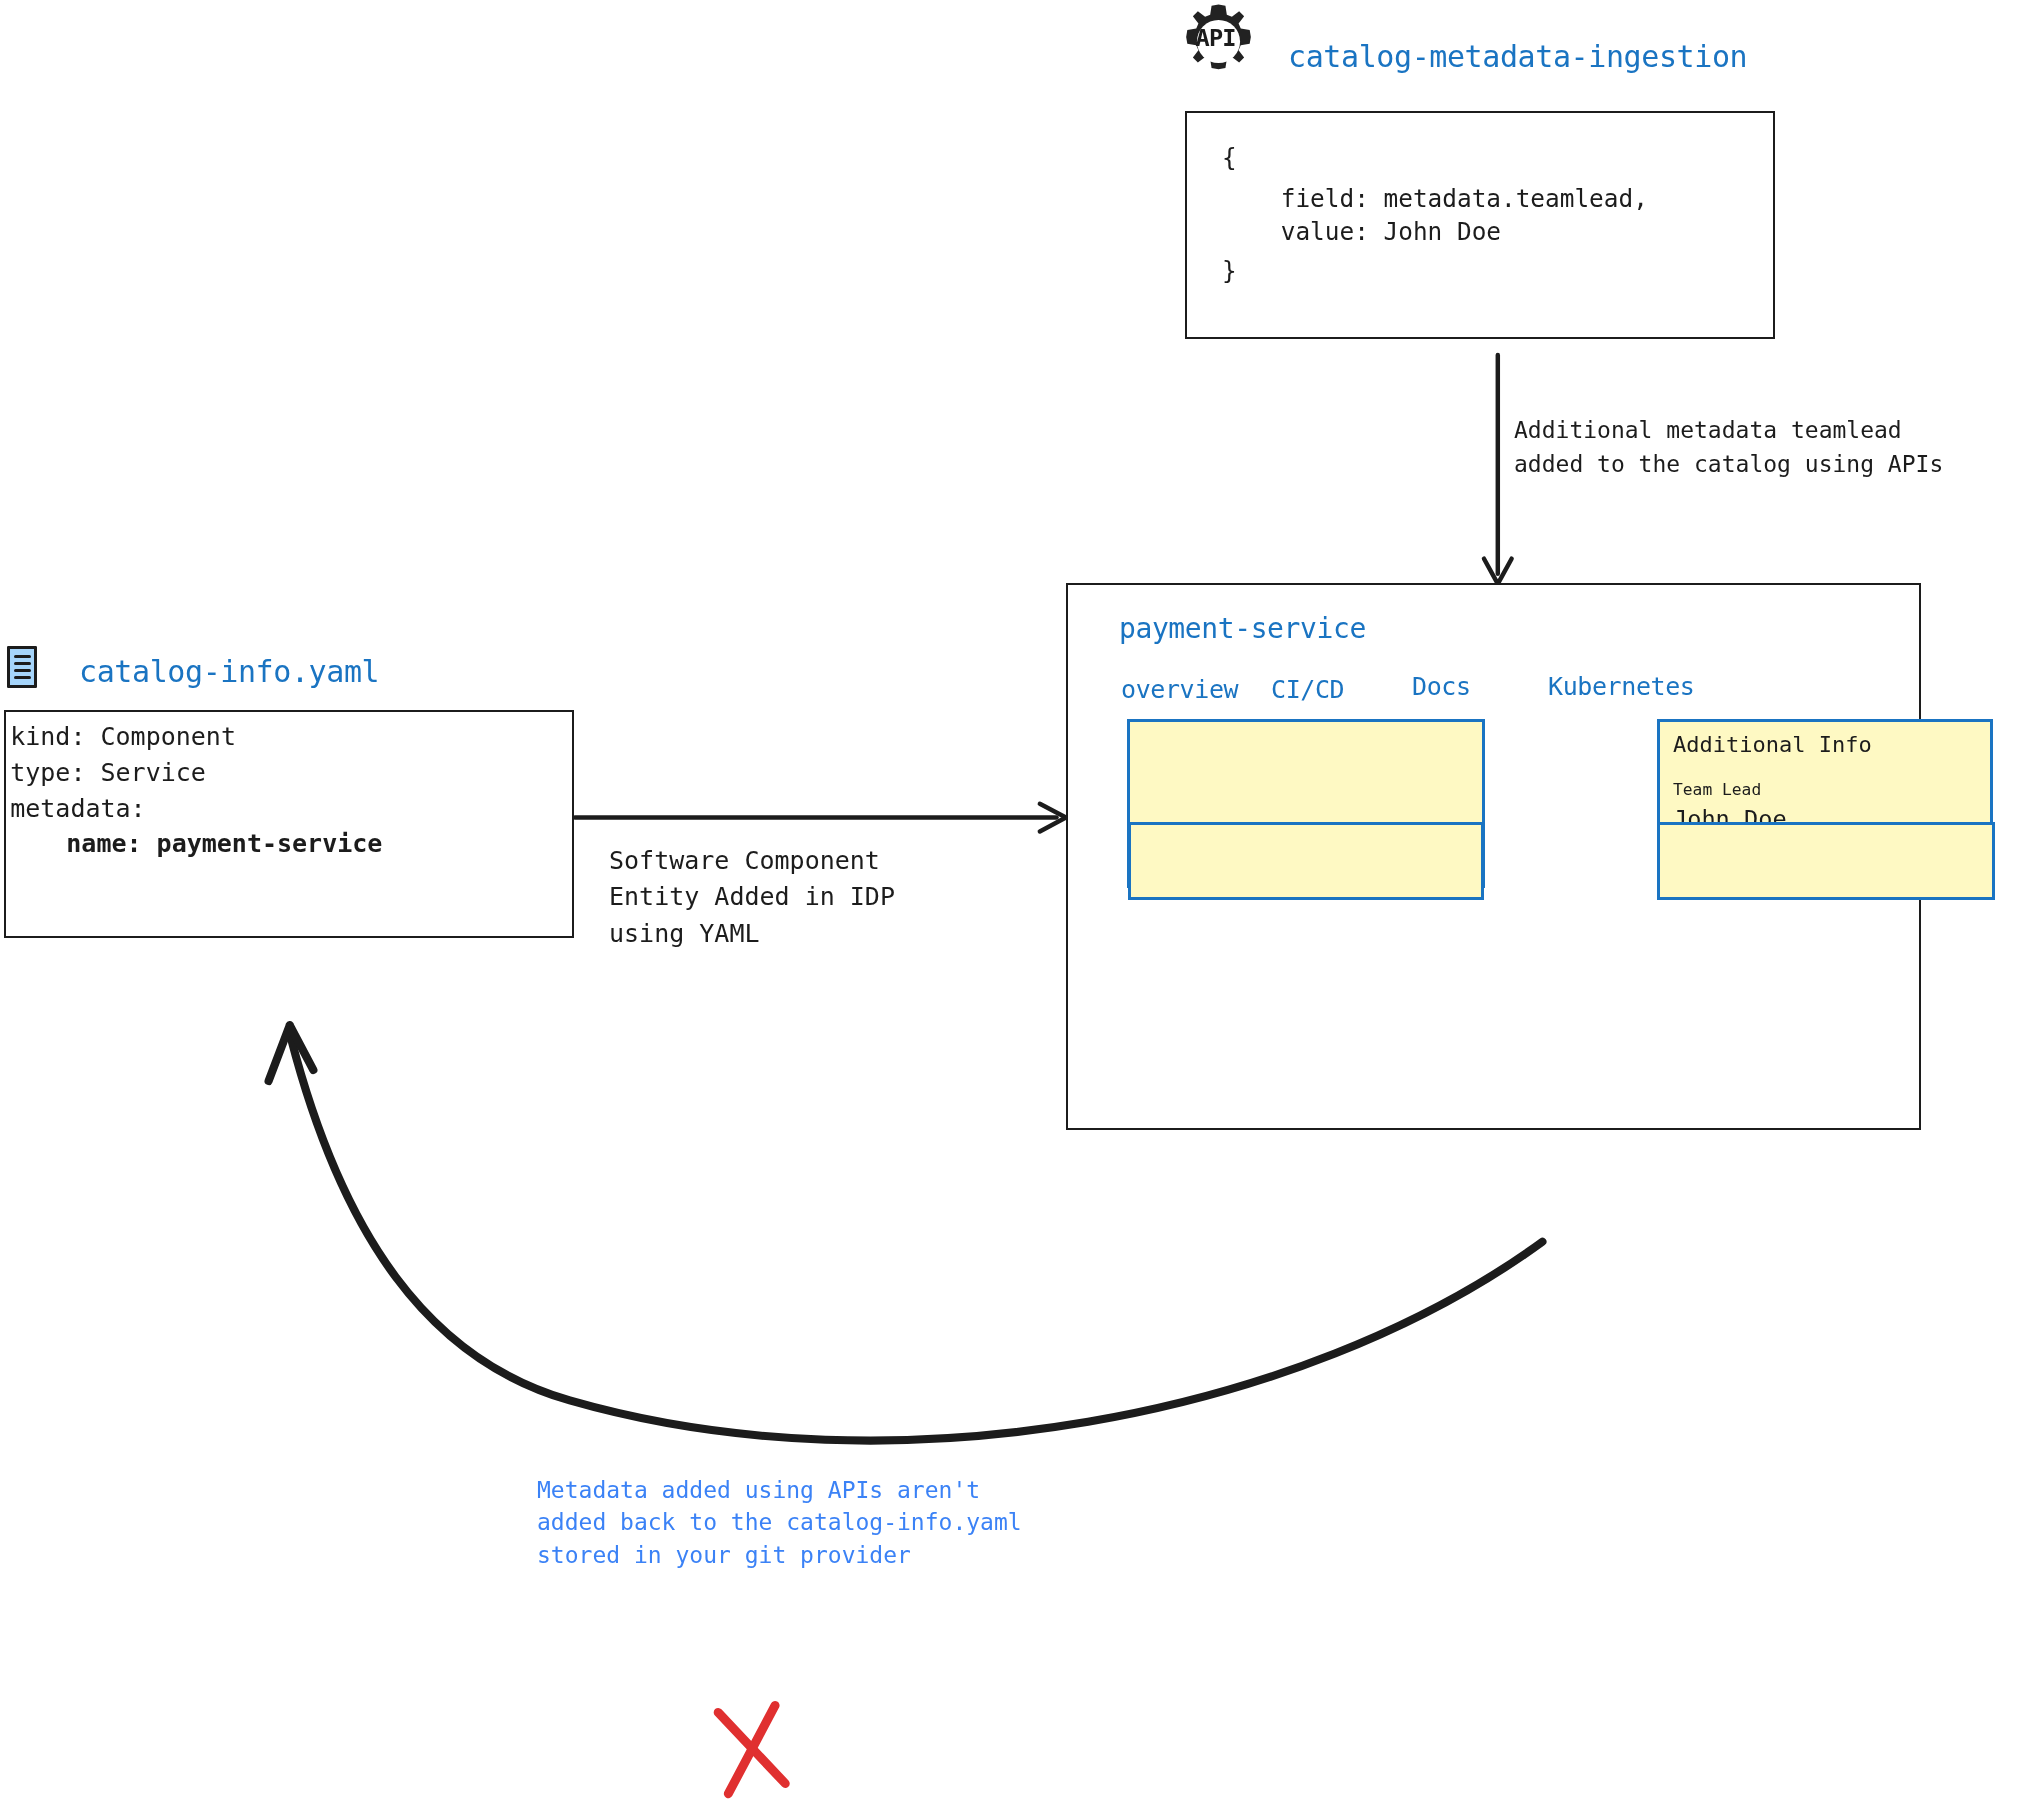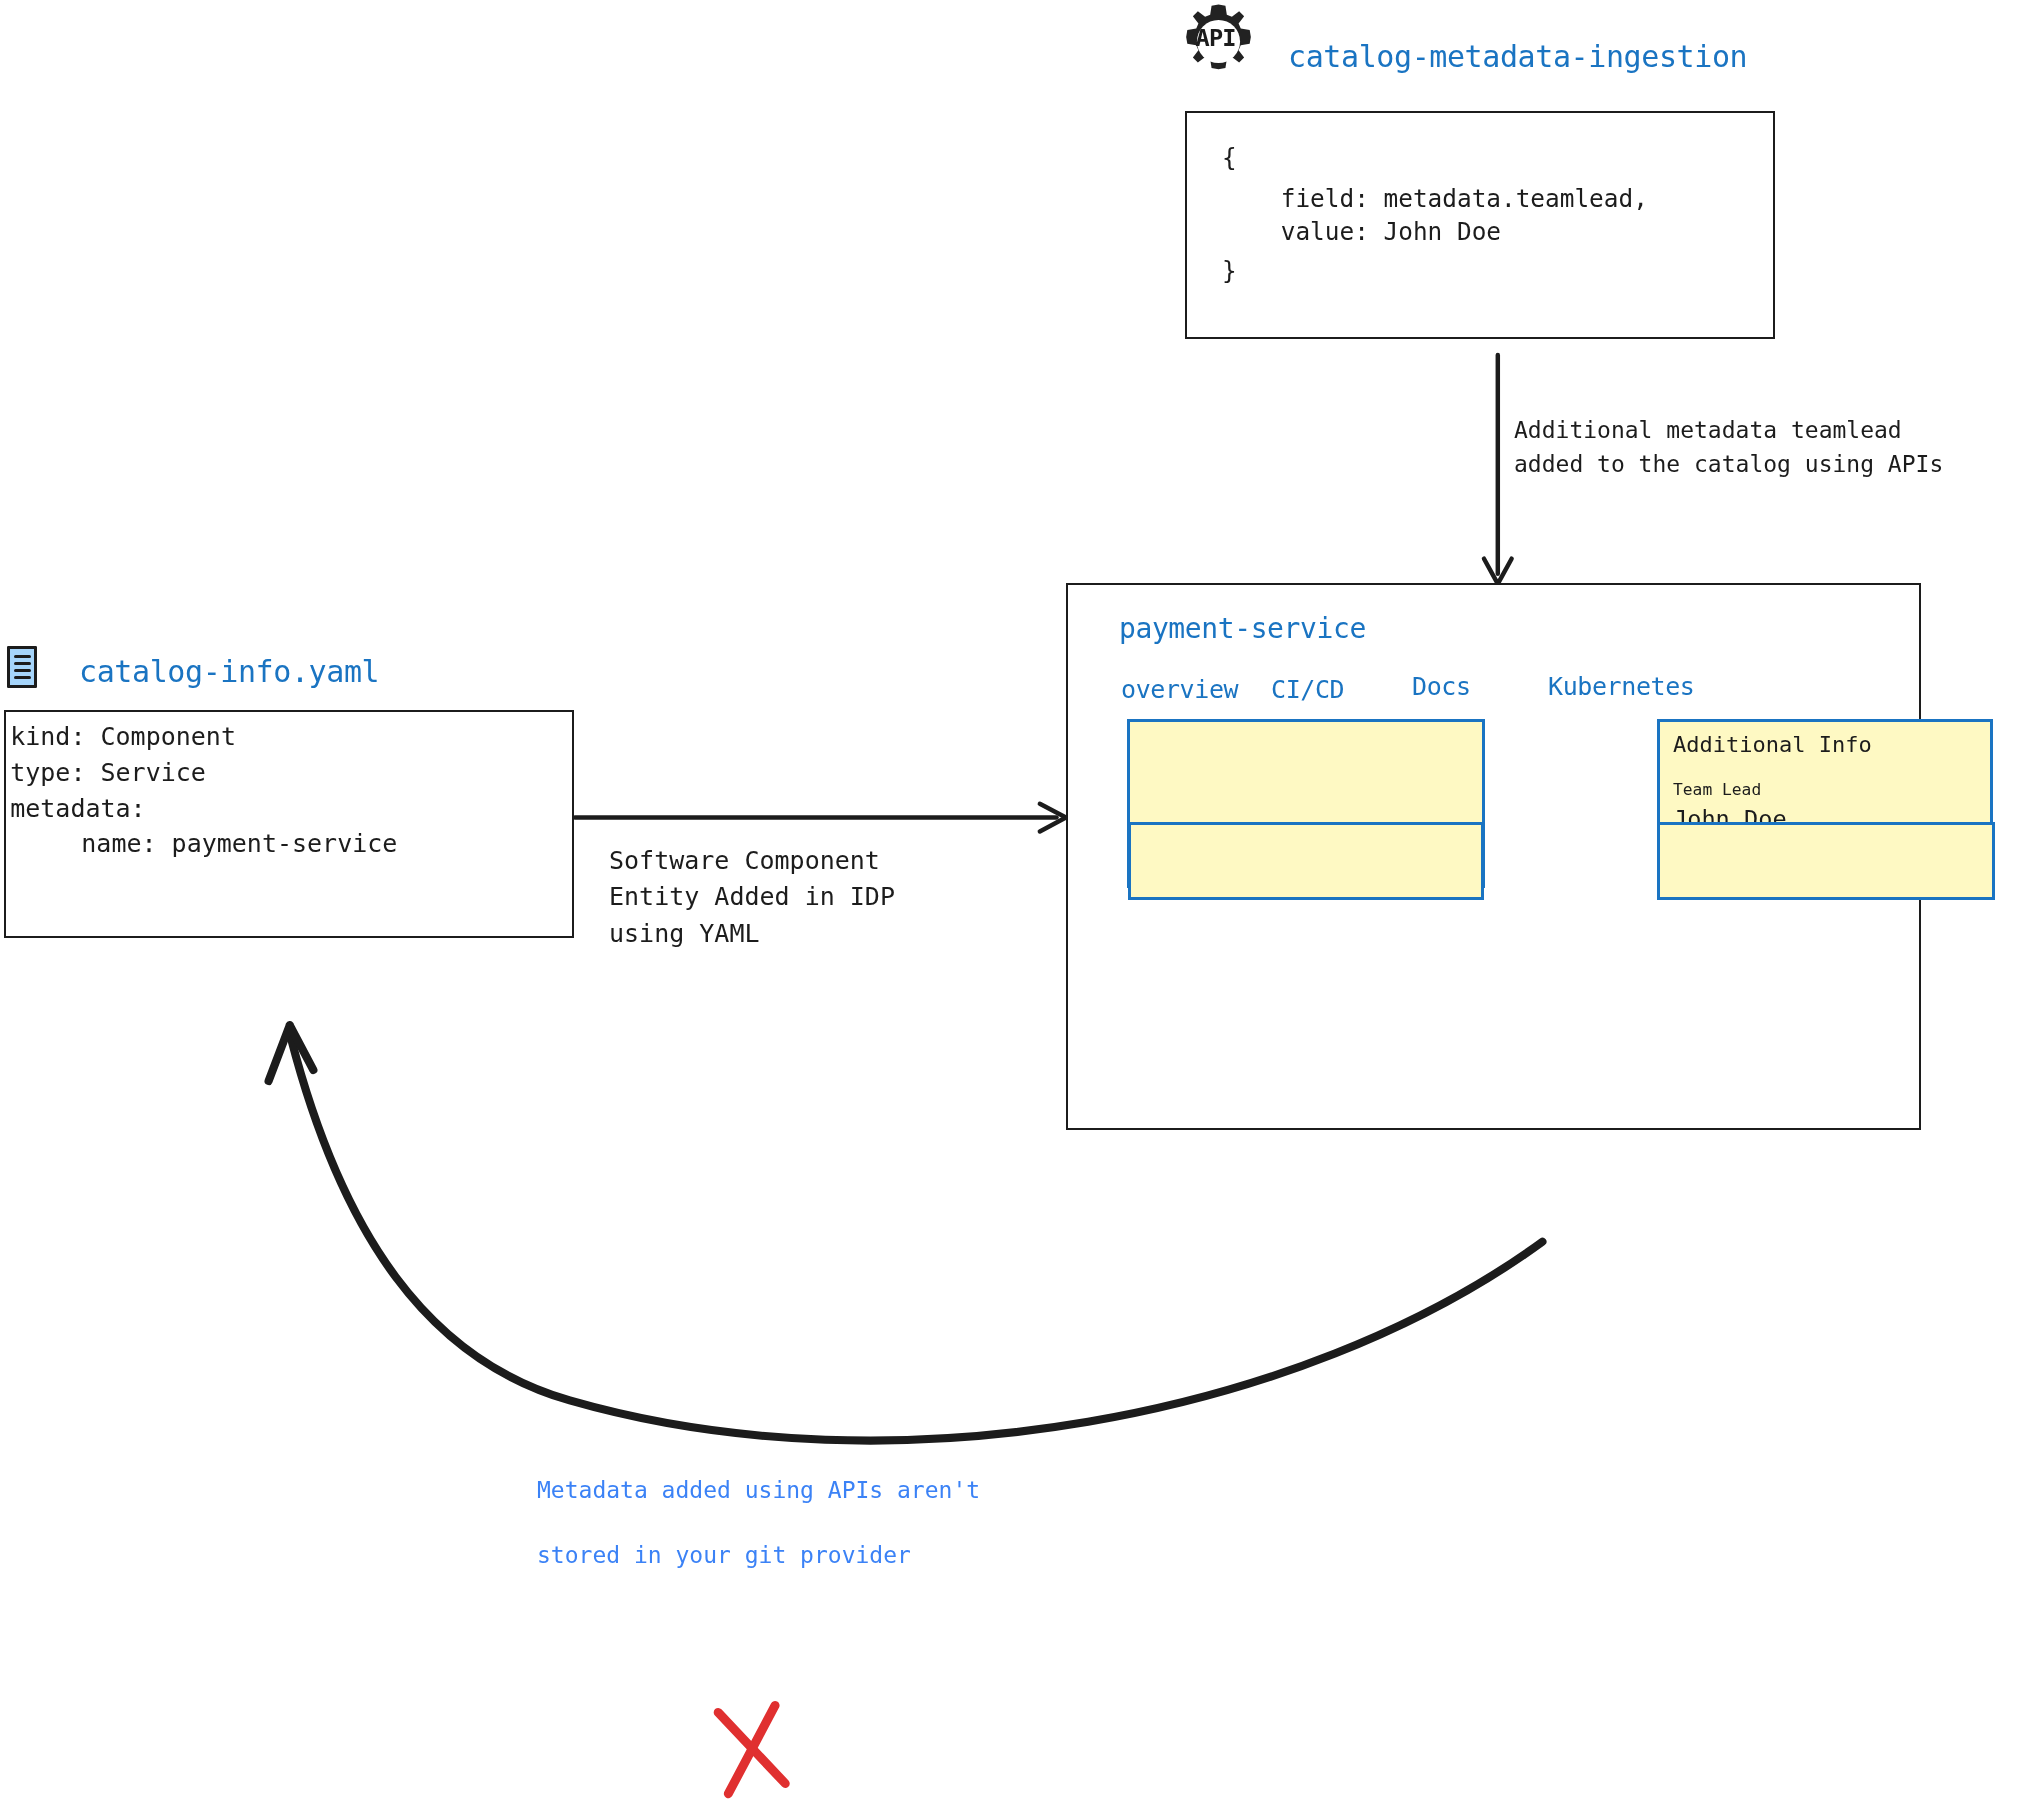--- a/index.html
+++ b/index.html
@@ -119,21 +119,21 @@
       <i></i>
       <i></i>
   </div>
 
   <div class="abs blue-title" style="left:79px; top:654px;">catalog-info.yaml</div>
 
   <div class="abs black-box" style="left:4.1px; top:710px; width:570px; height:228px;">
     <div class="abs mono" style="left:4.1px; top:9px; font-size:25px;">kind: Component</div>
     <div class="abs mono" style="left:4.1px; top:45px; font-size:25px;">type: Service</div>
     <div class="abs mono" style="left:4.1px; top:81px; font-size:25px;">metadata:</div>
-    <div class="abs mono" style="left:15px; top:116px; font-size:25px;">    name: payment-service</div>
+    <div class="abs mono" style="left:0; top:116px; font-size:25px;font-weight:bold;">    name: payment-service</div>
   </div>
 
   <svg class="abs" style="left:570px; top:798px;" width="513" height="53" viewBox="0 0 1260 130">
     <line x1="12" y1="48" x2="1195" y2="48" stroke="#1c1c1c" stroke-width="11" stroke-linecap="round"></line>
     <path d="M1218 48 L1154 14 M1218 48 L1154 82" stroke="#1c1c1c" stroke-width="11" fill="none" stroke-linecap="round" stroke-linejoin="round"></path>
   </svg>
 
   <div class="abs mono" style="left:609px; top:843px; font-size:25px; line-height:1.46;">Software Component</div>
   <div class="abs mono" style="left:609px; top:879px; font-size:25px; line-height:1.46;text-align:center;">Entity Added in IDP</div>
   <div class="abs mono" style="left:609px; top:916px; font-size:25px; line-height:1.46;">using YAML</div>
@@ -165,16 +165,17 @@
     <path d="M 3790 800 C 3200 1230, 2200 1420, 1400 1190 C 1050 1090, 840 780, 715 300" stroke="#1c1c1c" stroke-width="20" fill="none" stroke-linecap="round"></path>
     <path d="M 712 268 L 660 405 M 712 268 L 770 378" stroke="#1c1c1c" stroke-width="20" fill="none" stroke-linecap="round" stroke-linejoin="round"></path>
   </svg>
 
   <svg class="abs" style="left:708px; top:1702px;" width="122" height="98" viewBox="0 0 300 240">
     <path d="M 25 25 L 190 200" stroke="#e03030" stroke-width="22" stroke-linecap="round"></path>
     <path d="M 165 8 L 50 225" stroke="#e03030" stroke-width="22" stroke-linecap="round"></path>
   </svg>
 
   <div class="abs red-note" style="left:537px; top:1474px;">Metadata added using APIs aren't</div>
+  <div class="abs red-note" style="left:537px; top:1506px;">added back to the catalog-info.yaml</div>
   <div class="abs red-note" style="left:537px; top:1539px;">stored in your git provider</div>
 
 </div>
 
 
 </body></html>

